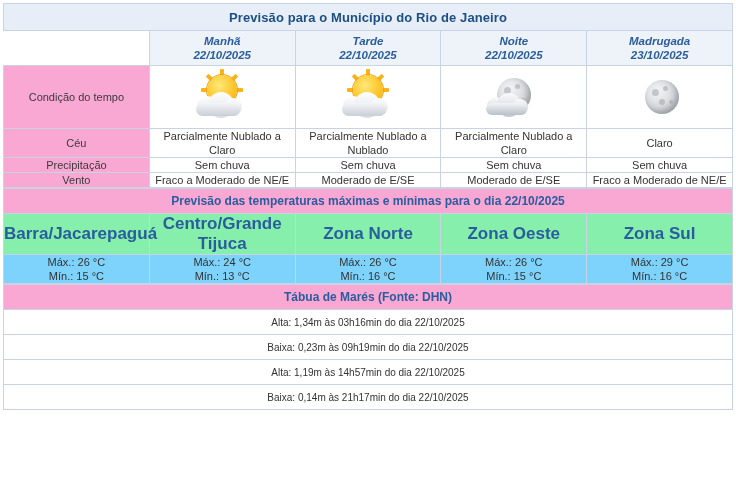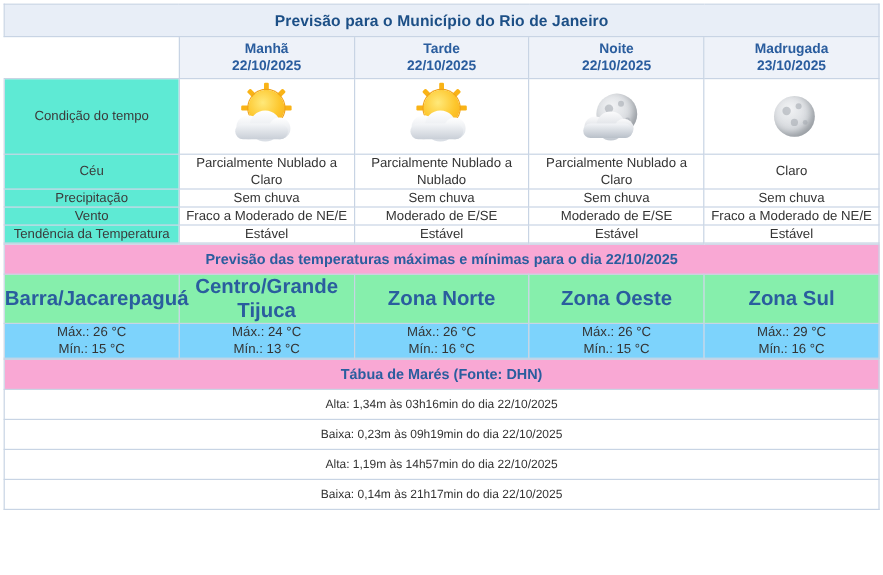--- a/index.html
+++ b/index.html
@@ -41,28 +41,29 @@
     height: 26px;
     letter-spacing: 0.1px;
   }
   .period-head td {
     background: #eef2f9;
     color: #2a5d9e;
     font-weight: bold;
     font-size: 11.5px;
     height: 34px;
     line-height: 14px;
+    font-style: italic;
   }
   .period-head td.blank {
     background: #ffffff;
     border-left: 1px solid #ffffff;
     border-top: 1px solid #ffffff;
   }
   .rowlabel {
-    background: #5eead4;
+    background: #f9a8d4;
     color: #3b3b3b;
     font-size: 11px;
     width: 168px;
   }
   .cell {
     background: #ffffff;
     font-size: 11px;
     line-height: 14px;
     padding: 5px 4px;
   }
@@ -307,27 +308,20 @@
     </tr>
 
     <tr>
       <td class="rowlabel">Vento</td>
       <td class="cell">Fraco a Moderado de NE/E</td>
       <td class="cell">Moderado de E/SE</td>
       <td class="cell">Moderado de E/SE</td>
       <td class="cell">Fraco a Moderado de NE/E</td>
     </tr>
 
-    <tr>
-      <td class="rowlabel">Tendência da Temperatura</td>
-      <td class="cell">Estável</td>
-      <td class="cell">Estável</td>
-      <td class="cell">Estável</td>
-      <td class="cell">Estável</td>
-    </tr>
   </tbody>
     </table>
 
   <table class="forecast">
     <tbody>
         <tr class="subtitle">
       <td colspan="5">Previsão das temperaturas máximas e mínimas para o dia 22/10/2025</td>
     </tr>
     <tr class="region-head">
       <td>Barra/Jacarepaguá</td>

